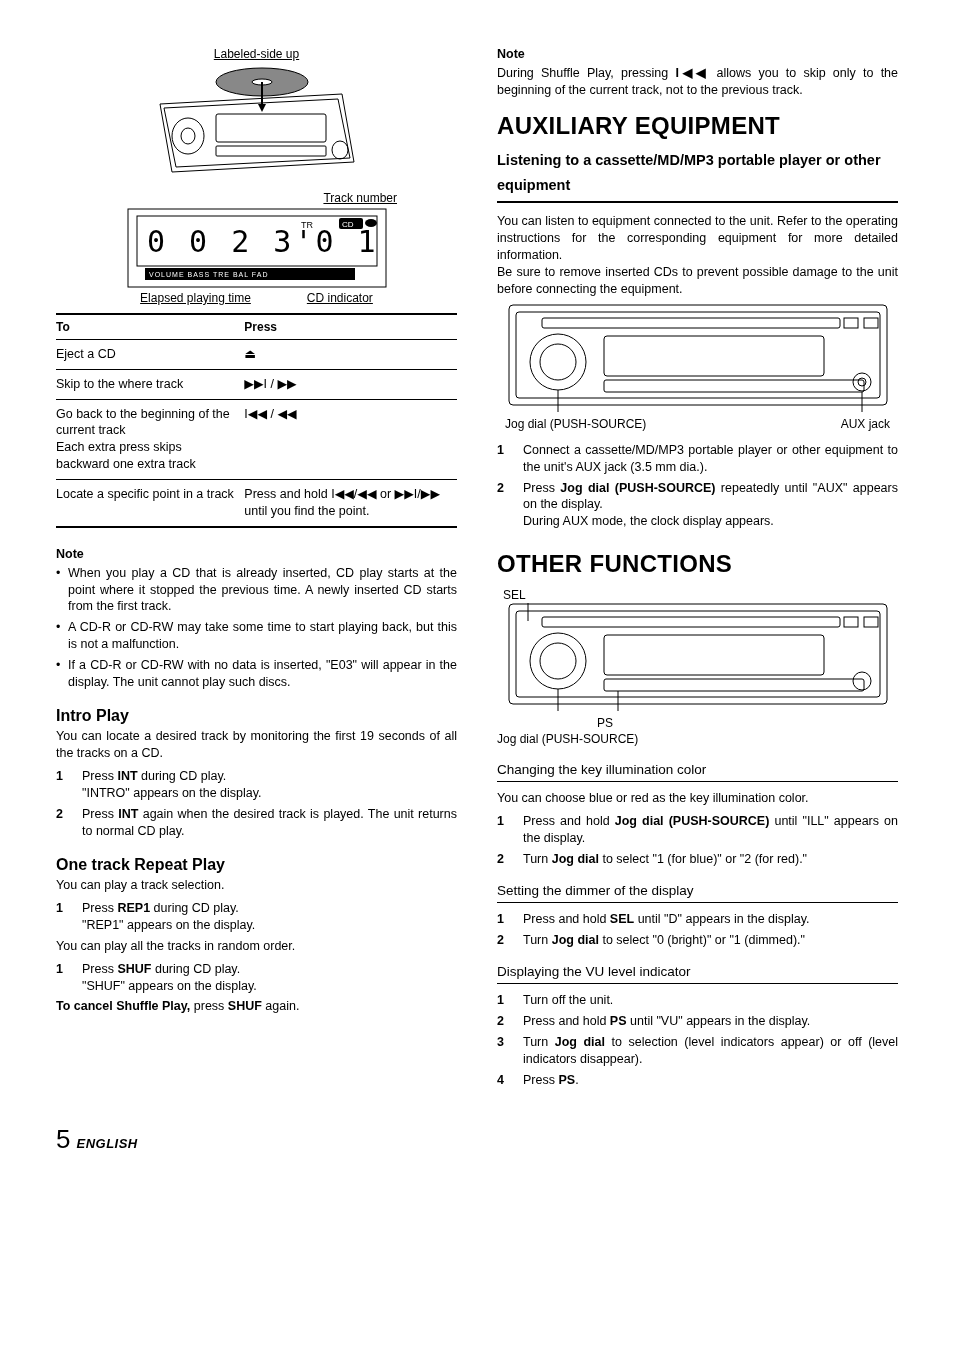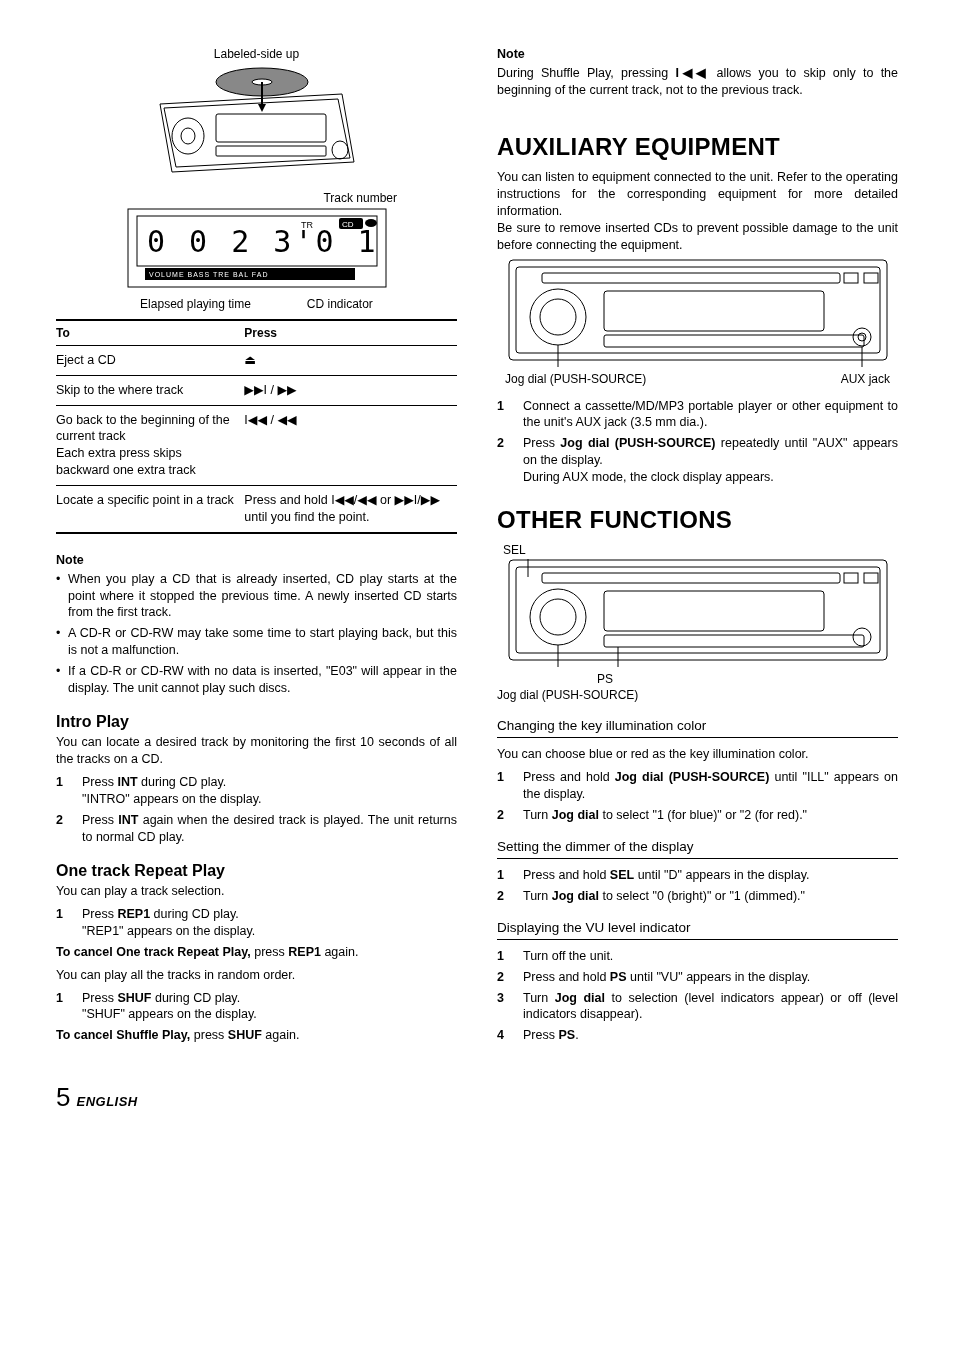--- a/index.html
+++ b/index.html
@@ -49,23 +49,23 @@
   .bullets li::before { content: "•"; position: absolute; left: -12px; }
   .olist { list-style: none; padding: 0; margin: 0; }
   .olist li { display: flex; gap: 12px; margin-bottom: 4px; text-align: justify;}
   .olist li .num { font-weight: 700; flex: 0 0 14px; }
   .olist li .txt { flex: 1; }
   .sub-h { font-weight: 700; margin: 14px 0 2px 0; font-size: 16px;}
   table.ops { border-collapse: collapse; width: 100%; margin-top: 6px;}
   table.ops th { text-align: left; font-weight: 700; border-top: 2px solid #000; border-bottom: 1px solid #000; padding: 4px 6px 4px 0; font-size: 12px;}
   table.ops td { border-bottom: 0.5px solid #000; padding: 6px 6px 6px 0; vertical-align: top; font-size: 12.5px;}
   table.ops tr:last-child td { border-bottom: 2px solid #000; }
-  .fig { text-align: center; margin: 0 0 6px 0; }
+  .fig { text-align: center; margin: 0 0 6px 0; text-decoration: underline; }
   .fig-label { font-size: 12px; }
-  .caption-row { display:flex; justify-content:center; gap:56px; font-size:12px; margin-top:8px;}
+  .caption-row { display:flex; justify-content:center; gap:56px; font-size:12px; margin-top:2px;}
   .device-svg { display:block; margin: 2px auto 2px auto; }
   .lcd-svg { display:block; margin: 2px auto; }
   .under-labels { display:flex; justify-content:space-between; font-size:12px; margin: 2px 8px 0 8px;}
   .footer { margin-top: 30px; display:flex; align-items:baseline; gap:6px;}
   .footer .pgnum { font-size: 26px; font-weight: 400; }
   .footer .lang { font-size: 13px; font-style: italic; font-weight: 900; letter-spacing: 0.5px;}
 </style>
 </head>
 <body>
 
@@ -142,59 +142,59 @@
     </table>
 
     <div class="note-h">Note</div>
     <ul class="bullets">
       <li>When you play a CD that is already inserted, CD play starts at the point where it stopped the previous time. A newly inserted CD starts from the first track.</li>
       <li>A CD-R or CD-RW may take some time to start playing back, but this is not a malfunction.</li>
       <li>If a CD-R or CD-RW with no data is inserted, "E03" will appear in the display. The unit cannot play such discs.</li>
     </ul>
 
     <div class="sub-h">Intro Play</div>
-    <p class="para">You can locate a desired track by monitoring the first 10 seconds of all the tracks on a CD.</p>
+    <p class="para">You can locate a desired track by monitoring the first 19 seconds of all the tracks on a CD.</p>
     <ol class="olist">
       <li>
         <span class="num">1</span>
         <span class="txt"><span>Press </span><span class="bold">INT</span><span> during CD play.</span><br><span>"INTRO" appears on the display.</span></span>
       </li>
       <li>
         <span class="num">2</span>
         <span class="txt"><span>Press </span><span class="bold">INT</span><span> again when the desired track is played. The unit returns to normal CD play.</span></span>
       </li>
     </ol>
 
     <div class="sub-h">One track Repeat Play</div>
     <p class="para">You can play a track selection.</p>
     <ol class="olist">
       <li>
         <span class="num">1</span>
         <span class="txt"><span>Press </span><span class="bold">REP1</span><span> during CD play.</span><br><span>"REP1" appears on the display.</span></span>
       </li>
     </ol>
-    <p class="para"><span class="bold">To cancel One track Repeat Play, </span><span>press </span><span class="bold">REP1</span><span> again.</span></p>
 
     <p class="para">You can play all the tracks in random order.</p>
     <ol class="olist">
       <li>
         <span class="num">1</span>
         <span class="txt"><span>Press </span><span class="bold">SHUF</span><span> during CD play.</span><br><span>"SHUF" appears on the display.</span></span>
       </li>
     </ol>
     <p class="para"><span class="bold">To cancel Shuffle Play, </span><span>press </span><span class="bold">SHUF</span><span> again.</span></p>
 
   </div>
 
   <div class="col">
 
     <div class="note-h" style="margin-top:0;">Note</div>
     <p class="para"><span>During Shuffle Play, pressing </span><span class="bold">I◀◀</span><span> allows you to skip only to the beginning of the current track, not to the previous track.</span></p>
 
-    <h1 class="sect" style="margin-top:32px;">AUXILIARY EQUIPMENT</h1>
+    <h1 class="sect" style="margin-top:11px;">AUXILIARY EQUIPMENT</h1>
+    <h2 class="sub" style="line-height:1.7;">Listening to a cassette/MD/MP3 portable player or other equipment</h2>
     <p class="para" style="white-space:pre-line;">You can listen to equipment connected to the unit. Refer to the operating instructions for the corresponding equipment for more detailed information.
 Be sure to remove inserted CDs to prevent possible damage to the unit before connecting the equipment.</p>
 
     <svg class="device-svg" width="380" height="110" viewBox="0 0 380 110">
       <rect x="1" y="1" width="378" height="100" rx="4" fill="#fff" stroke="#000"></rect>
       <rect x="8" y="8" width="364" height="86" rx="3" fill="none" stroke="#000"></rect>
       <rect x="34" y="14" width="298" height="10" rx="2" fill="none" stroke="#000"></rect>
       <circle cx="50" cy="58" r="28" fill="none" stroke="#000"></circle>
       <circle cx="50" cy="58" r="18" fill="none" stroke="#000"></circle>
       <rect x="96" y="32" width="220" height="40" rx="3" fill="none" stroke="#000"></rect>

